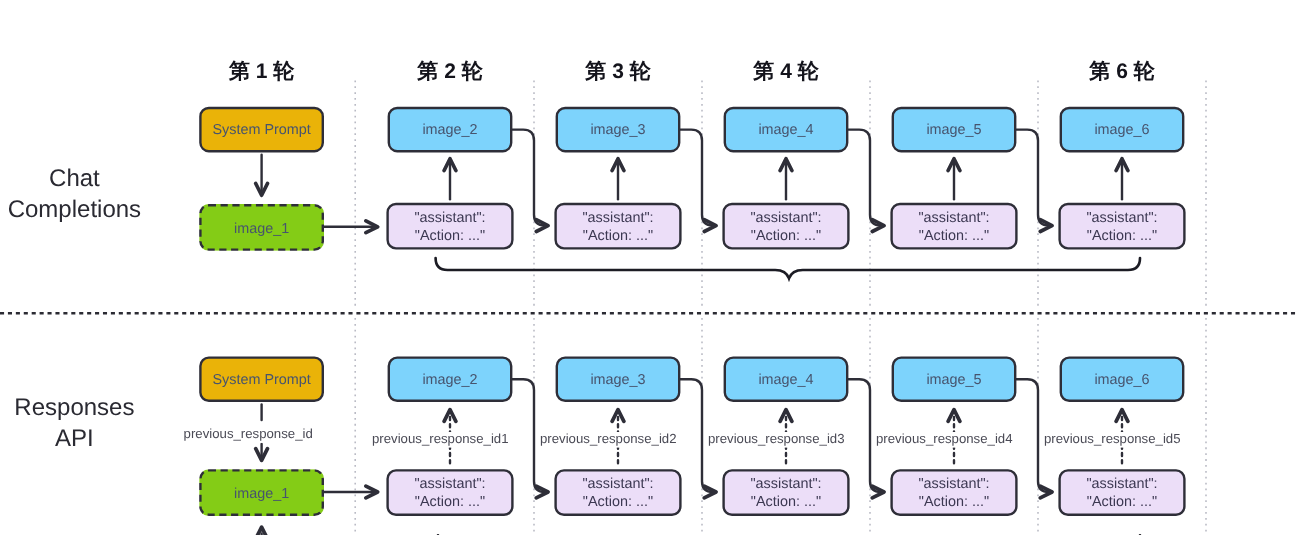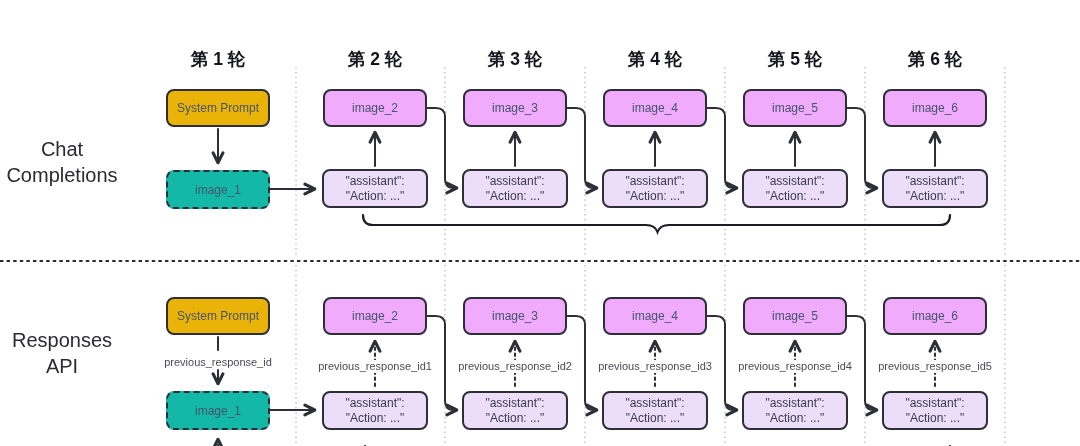--- a/index.html
+++ b/index.html
@@ -16,26 +16,26 @@
   .row-label{
     position:absolute;left:0;width:124px;text-align:center;
     font-size:20px;line-height:26px;color:#2a2a32;z-index:2;
   }
   .box{
     position:absolute;box-sizing:border-box;width:104px;height:38px;
     border:2px solid #2e2e38;border-radius:8px;
     display:flex;flex-direction:column;align-items:center;justify-content:center;
     font-size:12px;z-index:2;background:#eab308;color:#47546e;
   }
-  .image-box{background:#f0abfc;}
-  .dashed-box{border-style:dashed;background:#14b8a6;height:39px;}
+  .image-box{background:#7dd3fc;}
+  .dashed-box{border-style:dashed;background:#84cc16;height:39px;}
   .assistant-box{background:#ecdef8;width:106px;height:39px;color:#3c3852;line-height:15px;}
   .assistant-box span{display:block;}
   .prev-label{
-    position:absolute;width:130px;height:13px;line-height:13px;text-align:center;
+    position:absolute;width:130px;height:13px;line-height:13px;text-align:left;
     font-size:11px;color:#4a4a55;background:#ffffff;z-index:3;
   }
   .brace-label{
     position:absolute;top:216px;left:547px;width:220px;text-align:center;
     font-size:12.5px;font-weight:bold;color:#0e0e14;z-index:2;
   }
 </style>
 </head>
 <body>
 
@@ -100,21 +100,20 @@
       <path d="M847 297 H856 Q865 297 865 306 V382 Q865 391 874 391 H876" marker-end="url(#ah)"></path>
     </g>
 
     <path d="M365 427 Q365 438 375 438 H646 Q655 438 657.5 446 Q660 438 669 438 H940 Q950 438 950 427" stroke="#1c1c24" stroke-width="2.2" fill="none" stroke-linecap="round"></path>
   </svg>
 
   <div class="col-header" style="left:158px">第 1 轮</div>
   <div class="col-header" style="left:315px">第 2 轮</div>
   <div class="col-header" style="left:455px">第 3 轮</div>
   <div class="col-header" style="left:595px">第 4 轮</div>
-  <div class="col-header" style="left:735px">第 5 轮</div>
   <div class="col-header" style="left:875px">第 6 轮</div>
 
   <div class="row-label" style="top:308px">
     <div>Responses</div>
     <div>API</div>
   </div>
   <div class="row-label" style="top:117px">
     <div>Chat</div>
     <div>Completions</div>
   </div>

